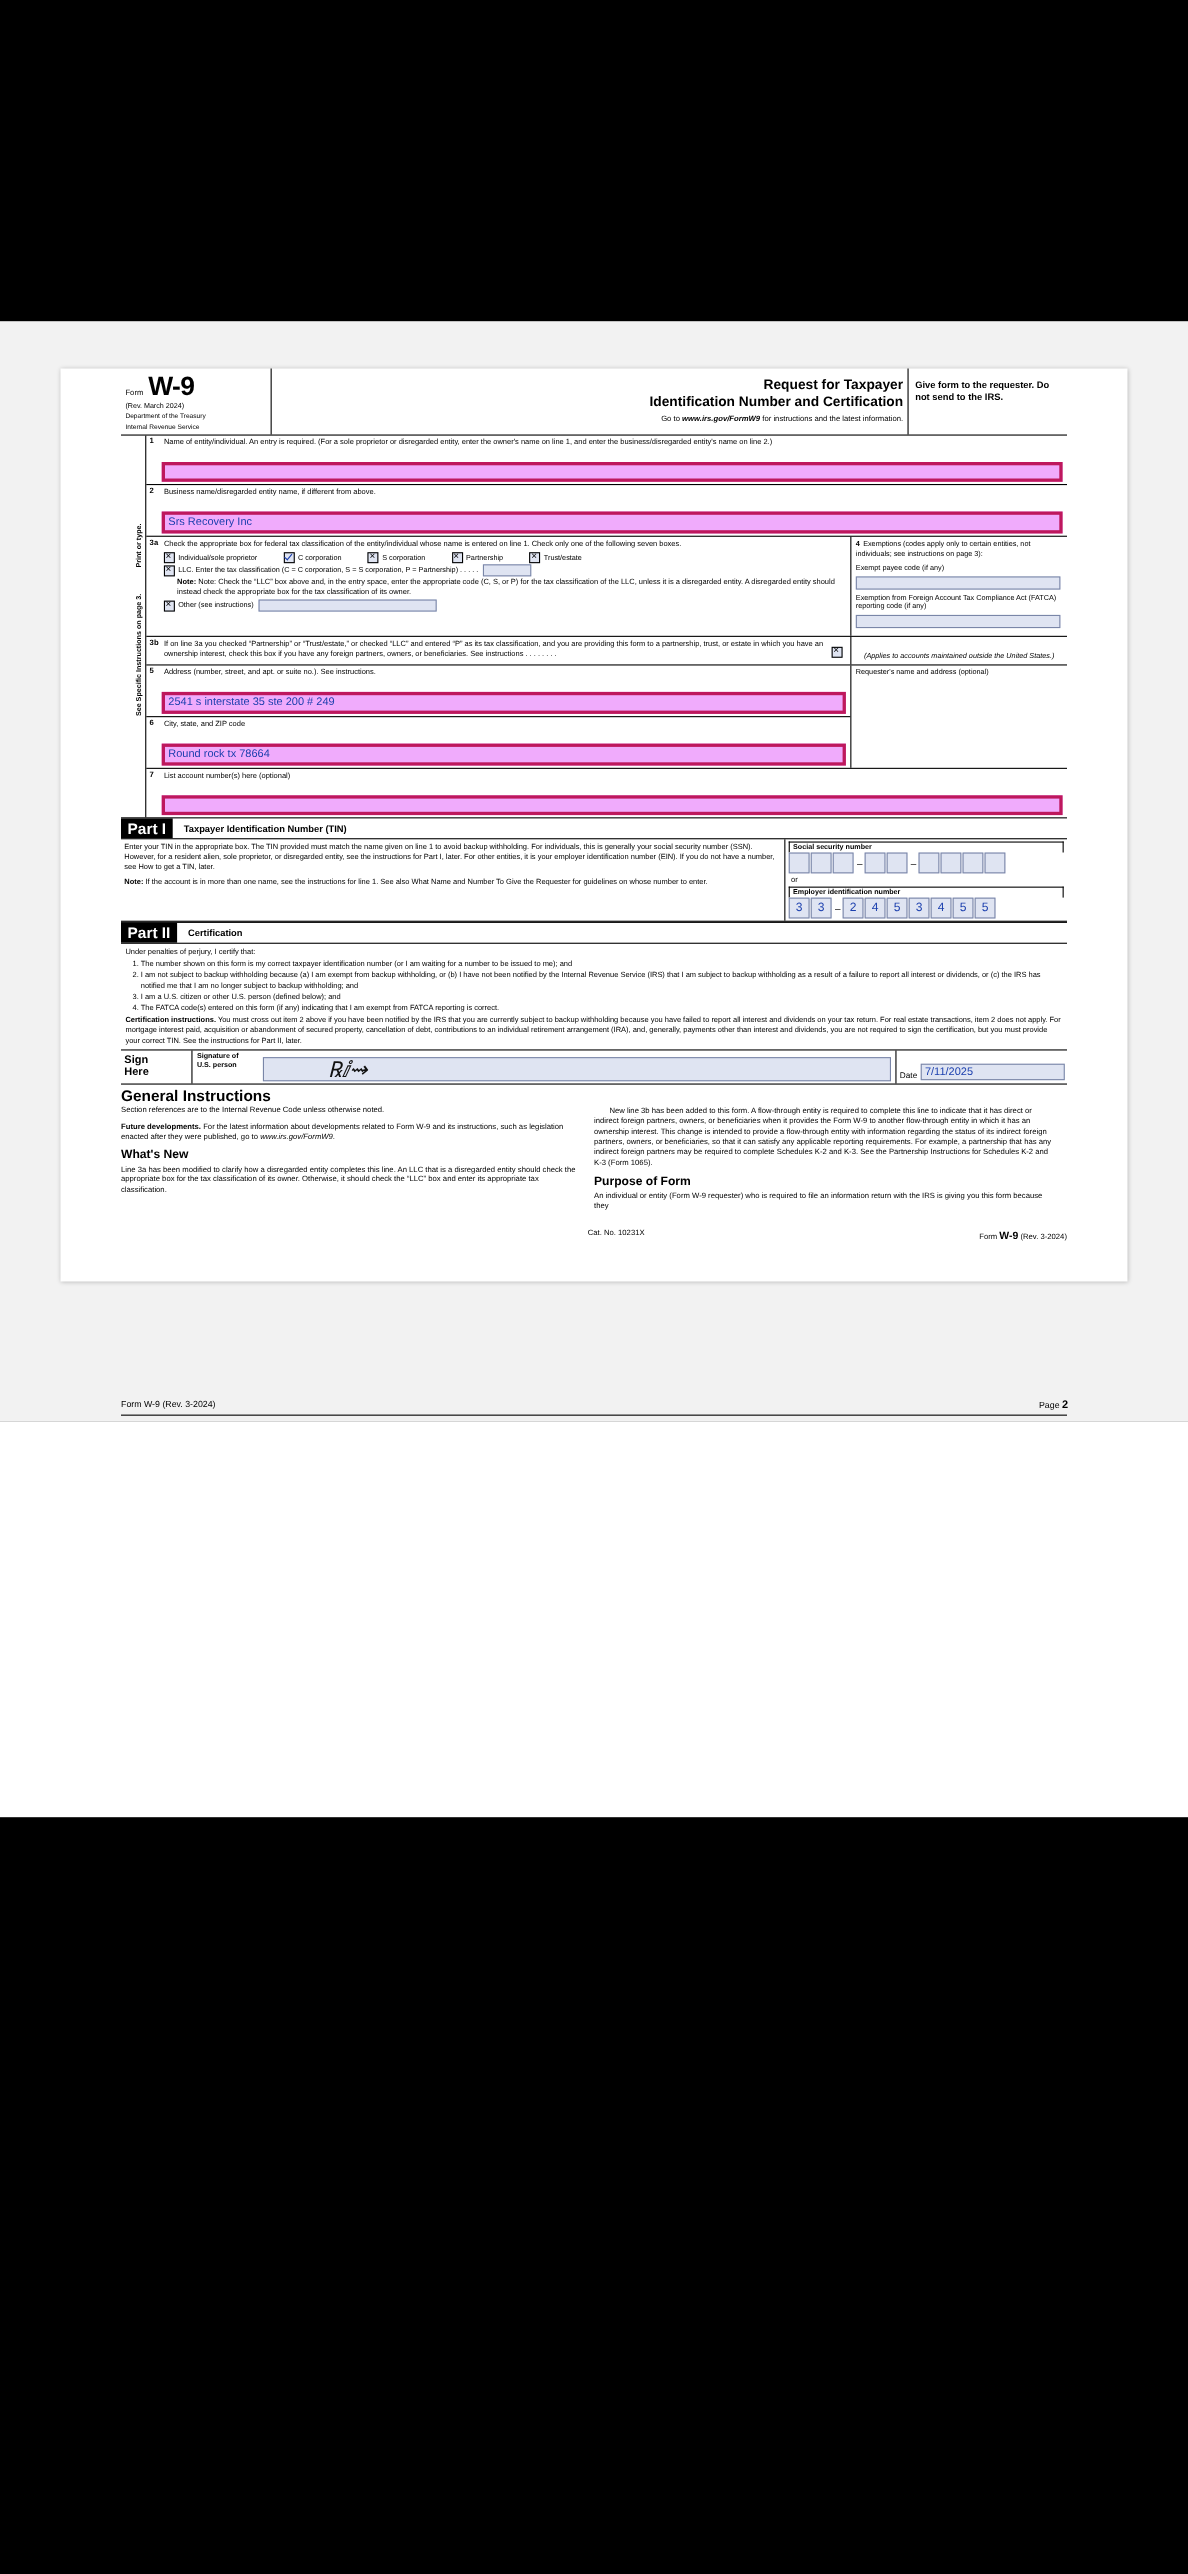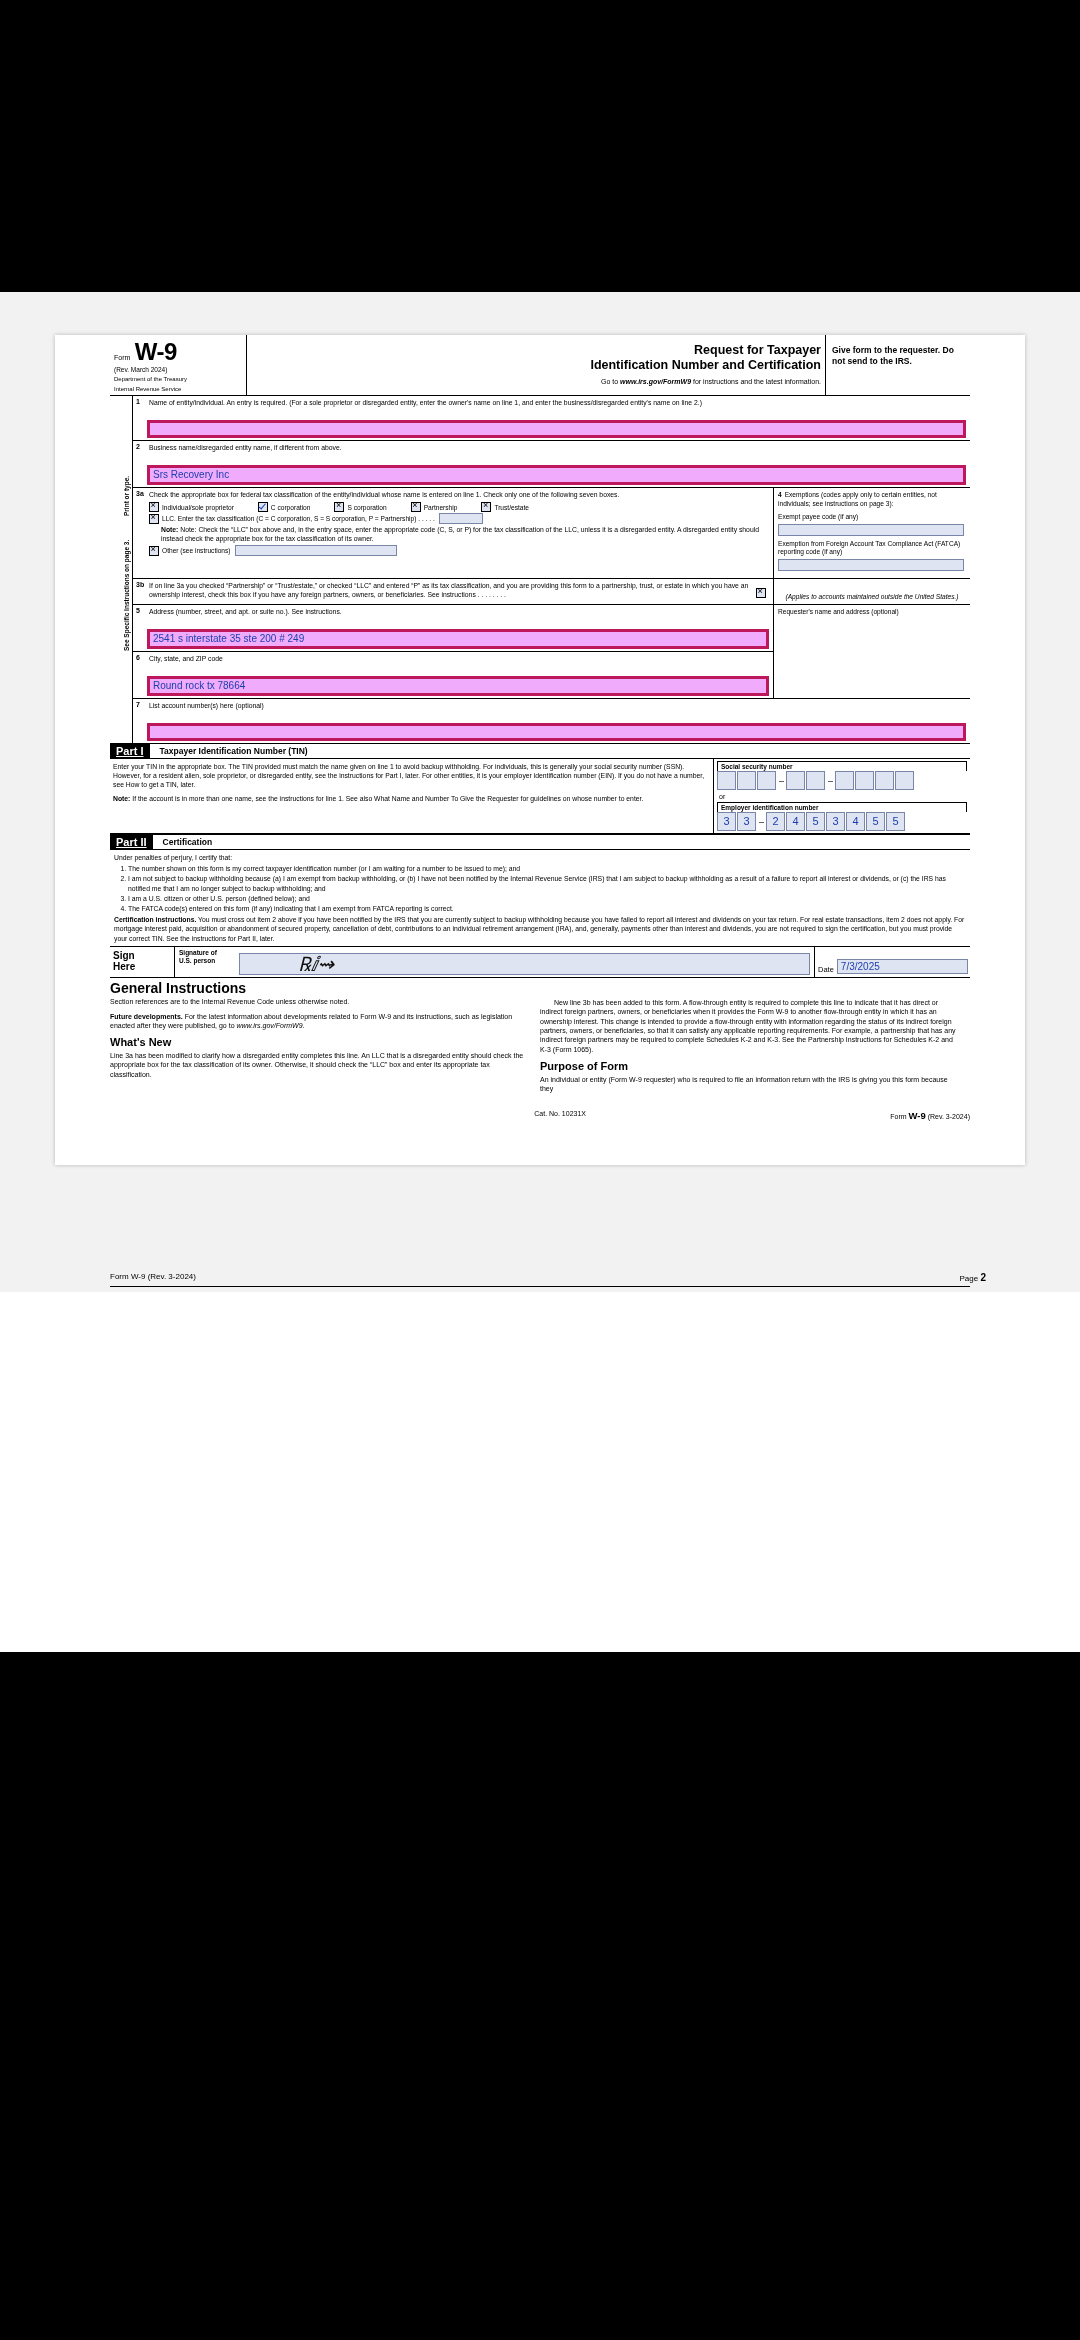--- a/index.html
+++ b/index.html
@@ -50,21 +50,21 @@
 
   .cbrow{display:flex;align-items:center;font-size:6.6px;margin:1px 0 1px 16px;}
   .cb{width:8px;height:8px;border:1px solid #000;display:inline-block;margin-right:3px;position:relative;background:#dfe4f2;}
   .cb.mark:after{content:"";position:absolute;left:1px;top:-1px;width:3px;height:6px;border:solid #1b3fae;border-width:0 1.5px 1.5px 0;transform:rotate(40deg);}
   .cb.x:after{content:"×";position:absolute;left:0.5px;top:-3px;font-size:9px;}
   .sp{margin-right:24px;}
 
   .exempt{font-size:6.6px;padding:3px 4px;line-height:8.5px;}
   .exline{height:10px;background:#dfe4f2;border:1px solid #7a86a8;margin:2px 2px 4px 0;}
 
-  .partbar{background:#000;color:#fff;font-size:11px;font-weight:bold;display:inline-block;padding:1px 6px;text-decoration:underline;}
+  .partbar{background:#000;color:#fff;font-size:14px;font-weight:bold;display:inline-block;padding:1px 6px;}
   .partrow{display:flex;align-items:center;border-bottom:1px solid #000;}
   .partttl{font-size:8.5px;font-weight:bold;margin-left:10px;}
 
   .tinwrap{display:flex;}
   .tinleft{flex:1;padding:3px 6px 3px 3px;font-size:6.8px;line-height:9px;border-right:1px solid #000;}
   .tinright{width:250px;padding:2px 3px;}
   .boxlabel{font-size:6.5px;font-weight:bold;border:1px solid #000;border-bottom:none;padding:1px 3px;background:#fff;}
   .boxes{display:flex;align-items:center;margin-top:0;}
   .bx{width:17px;height:17px;border:1px solid #7a86a8;background:#dfe4f2;margin-right:1px;text-align:center;font-size:11px;line-height:17px;color:#1b3fae;}
   .dash{width:9px;text-align:center;font-size:9px;}
@@ -89,21 +89,21 @@
   .gicol h3{font-size:11px;margin:8px 0 3px 0;font-weight:bold;}
   .gicol p{margin:0 0 5px 0;}
   .gicol i{font-style:italic;}
   .gicol b{font-weight:bold;}
 
   .footer{display:flex;justify-content:space-between;font-size:7px;margin-top:8px;padding-top:4px;}
   .footer .cat{margin:0 auto;}
   .footer .fr{font-size:7px;}
   .footer .fr b{font-size:9.5px;}
 
-  .p2{position:absolute;left:110px;right:94px;top:1272px;display:flex;justify-content:space-between;font-size:8px;}
+  .p2{position:absolute;left:110px;right:109px;top:1272px;display:flex;justify-content:space-between;font-size:8px;}
   .p2 b{font-size:10px;}
   .pagerule{position:absolute;left:110px;right:110px;top:1286px;height:1px;background:#000;}
 </style>
 </head>
 <body>
 
 <div class="screen">
   <div class="page-area"></div>
 
   <div class="paper">
@@ -305,21 +305,21 @@
         <div class="signmid">
           <div class="cap">Signature of</div>
           <div class="cap">U.S. person</div>
           <div class="sigline" style="margin-top:-12px;margin-left:60px;">
             <div class="sigscript">℞ⅈ⇝</div>
           </div>
         </div>
         <div class="signdate">
           <span class="dlabel">Date</span>
           <div class="dateline">
-              <div class="val">7/3/2025</div>
+              <div class="val">7/11/2025</div>
             </div>
         </div>
       </div>
 
       <div class="gi">
         <div class="gicol">
           <h2>General Instructions</h2>
           <p>Section references are to the Internal Revenue Code unless otherwise noted.</p>
           <p><b>Future developments.</b><span> For the latest information about developments related to Form W-9 and its instructions, such as legislation enacted after they were published, go to </span><i>www.irs.gov/FormW9</i><span>.</span></p>
           <h3>What's New</h3>

